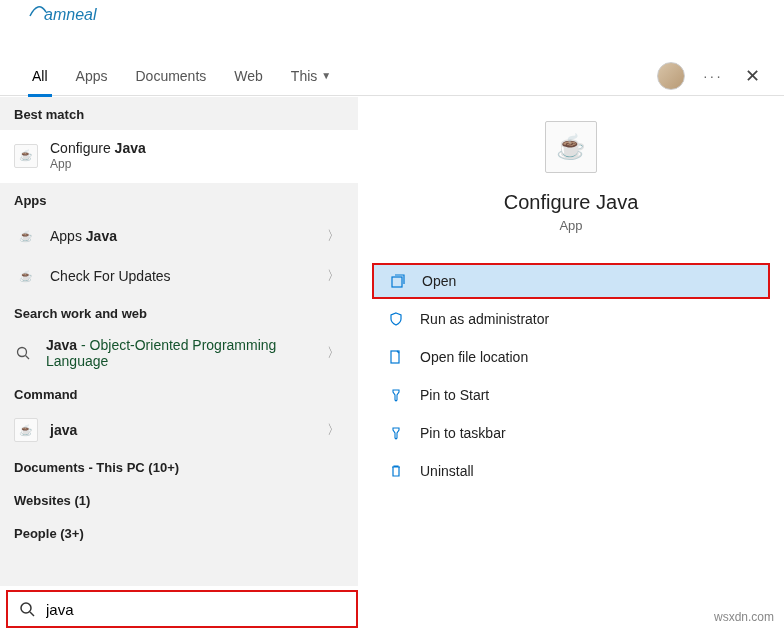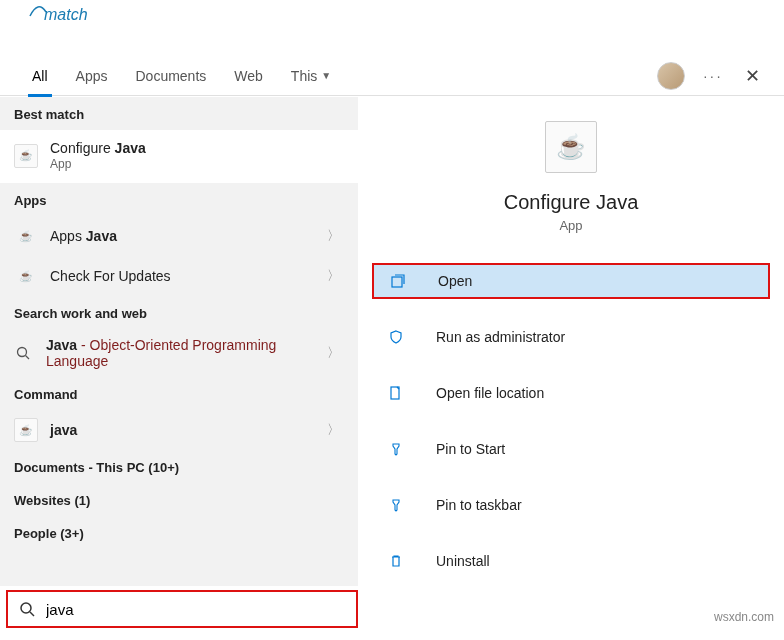--- a/index.html
+++ b/index.html
@@ -24,52 +24,52 @@
     .left-panel { width: 358px; background: #f2f2f2; overflow-y: auto; }
     .section-header { font-size: 13px; font-weight: 700; padding: 10px 14px 8px; color: #222; }
     
     .result-item { display: flex; align-items: center; padding: 8px 14px; cursor: pointer; position: relative; }
     .result-item.best { background: #fff; padding: 10px 14px 12px; }
     .result-icon { width: 24px; height: 24px; background: #fafafa; border: 1px solid #ddd; border-radius: 2px; display: flex; align-items: center; justify-content: center; font-size: 11px; color: #c44; margin-right: 12px; flex-shrink: 0; }
     .result-text { flex: 1; min-width: 0; }
     .result-title { font-size: 14px; color: #222; }
     .result-title strong { font-weight: 600; }
     .result-sub { font-size: 12px; color: #666; margin-top: 1px; }
-    .result-secondary { color: #7f1d1d; font-size: 14px; }
+    .result-secondary { color: #14532d; font-size: 14px; }
     .chevron-right { color: #888; font-size: 13px; padding: 0 4px; }
     .search-glyph { width: 18px; height: 18px; display: flex; align-items: center; justify-content: center; color: #555; margin-right: 14px; }
     
     .right-panel { flex: 1; background: #fff; padding-top: 24px; }
     .app-hero { display: flex; flex-direction: column; align-items: center; }
     .app-big-icon { width: 52px; height: 52px; border: 1px solid #ccc; border-radius: 2px; background: #fafafa; display: flex; align-items: center; justify-content: center; margin-bottom: 18px; font-size: 24px; }
     .app-title { font-size: 20px; color: #222; font-weight: 400; }
     .app-sub { font-size: 13px; color: #666; margin-top: 4px; }
     
     .action-list { margin-top: 30px; padding: 0 14px; }
-    .action-item { display: flex; align-items: center; height: 36px; padding: 0 16px; font-size: 14px; color: #222; cursor: pointer; margin-bottom: 20px; gap: 16px; }
+    .action-item { display: flex; align-items: center; height: 36px; padding: 0 16px; font-size: 14px; color: #222; cursor: pointer; margin-bottom: 2px; }
     .action-item.highlighted { background: #cce4f7; border: 2px solid #d11; }
     .action-icon { width: 16px; margin-right: 16px; color: #0078d4; display: flex; align-items: center; justify-content: center; }
     
     .search-bar { position: absolute; left: 6px; bottom: 12px; width: 352px; height: 38px; border: 2px solid #d11; display: flex; align-items: center; background: #fff; }
     .search-bar .sicon { width: 38px; display: flex; align-items: center; justify-content: center; color: #333; }
     .search-bar input { flex: 1; border: none; outline: none; font-size: 15px; background: transparent; }
     
     .watermark { position: absolute; right: 10px; bottom: 16px; font-size: 12px; color: #888; }
     
     svg { display: block; }
   </style>
 </head>
 <body>
 
 <div class="logo-area">
   <span class="logo-arc">
     <svg width="20" height="14" viewBox="0 0 20 14">
         <path d="M2 12 Q10 -4 18 8" stroke="#1b7cb3" stroke-width="1.5" fill="none"></path>
       </svg>
-  </span><span class="logo-text">match</span>
+  </span><span class="logo-text">amneal</span>
 </div>
 
 <div class="tabs-row">
   <div class="tab active">All</div>
   <div class="tab">Apps</div>
   <div class="tab">Documents</div>
   <div class="tab">Web</div>
   <div class="tab">
       <span>This</span>
       <span class="more-chev">▼</span>

